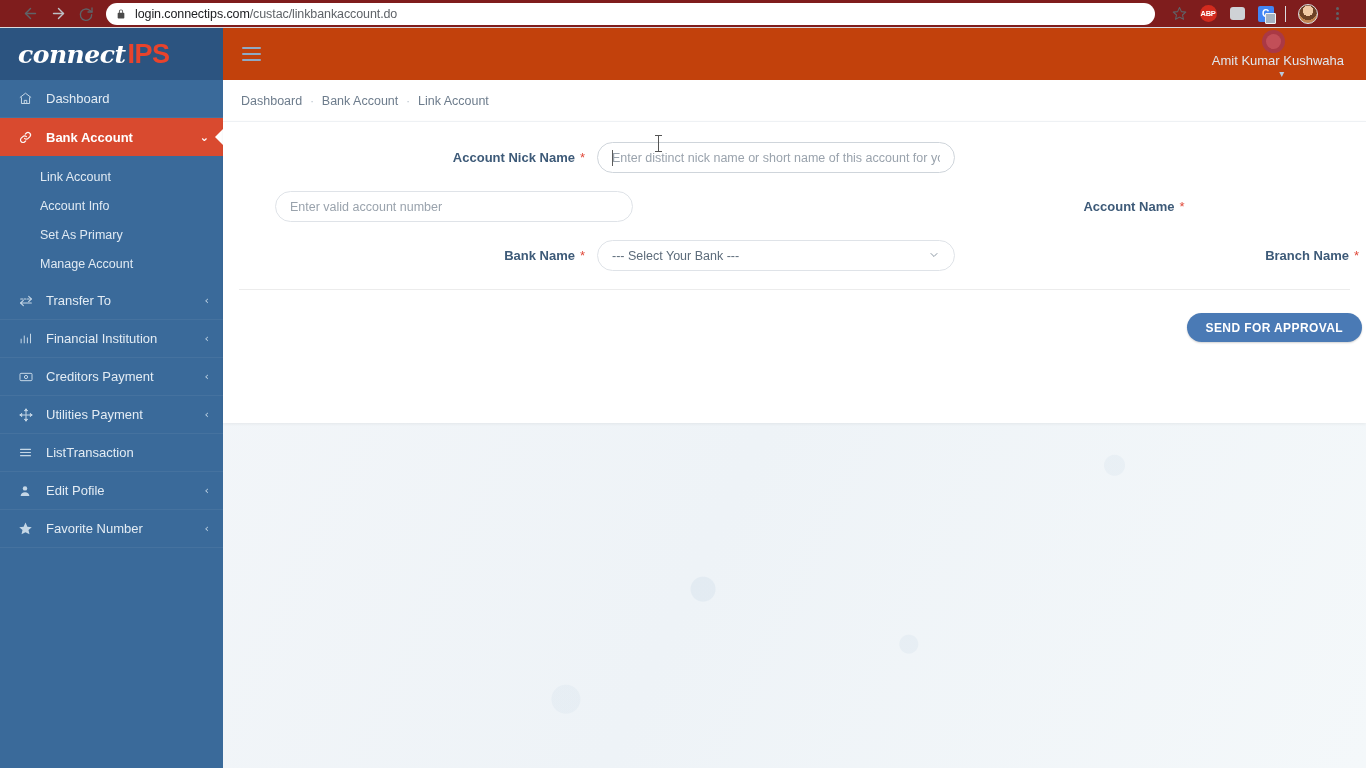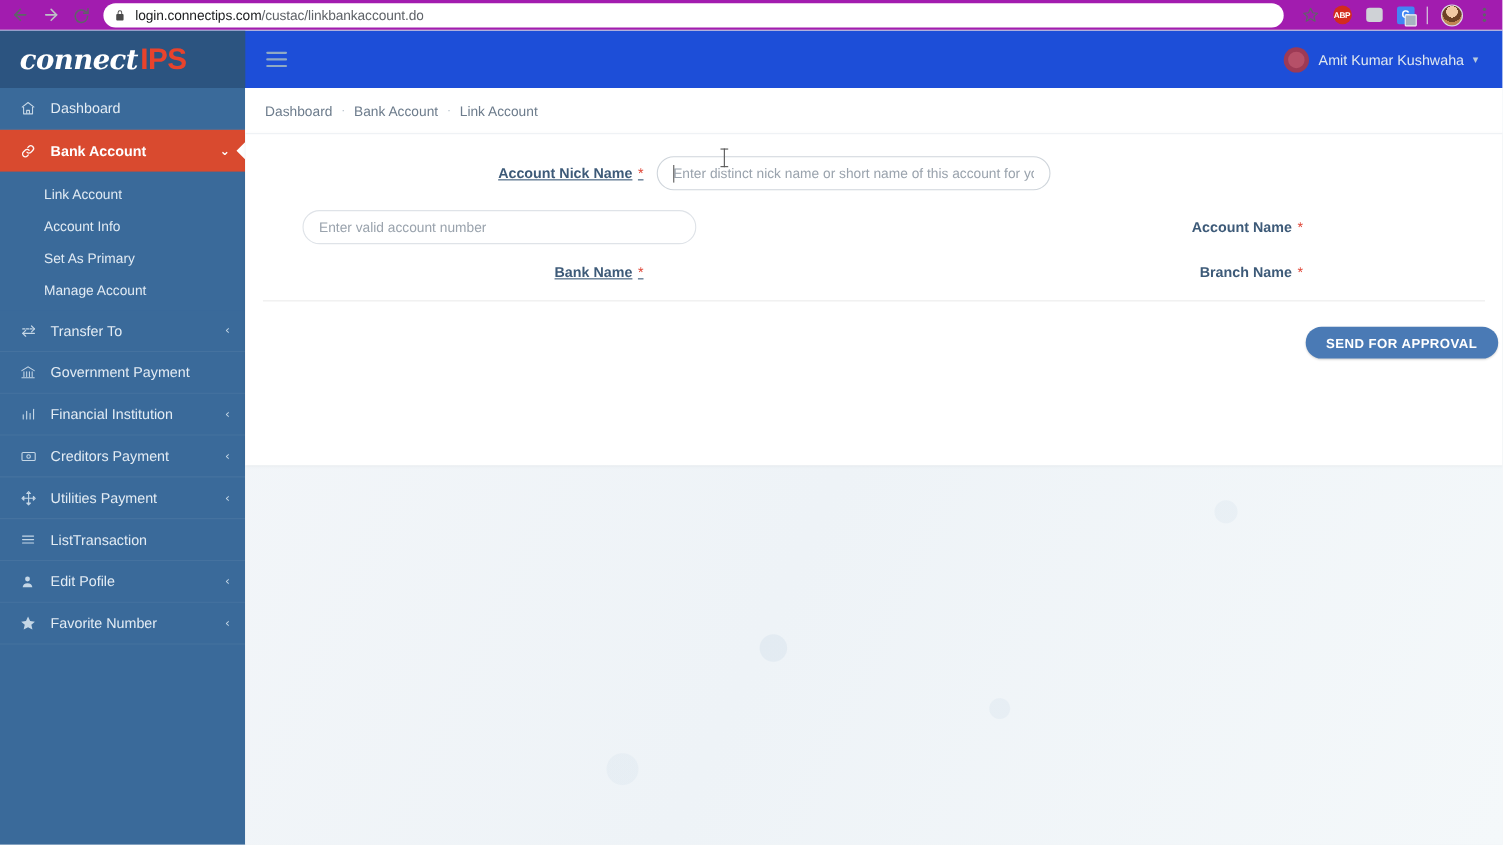--- a/index.html
+++ b/index.html
@@ -6,23 +6,23 @@
   html, body {
     width: 1366px; height: 768px;
     font-family: "Liberation Sans", sans-serif;
     overflow: hidden;
     background: #ffffff;
   }
 
   
   .browser-bar {
     height: 28px; width: 100%;
-    background: #a21caf;
+    background: #7f1d1d;
     display: flex; align-items: center;
-    padding: 0 4px;
+    padding: 0 16px;
     border-bottom: 1px solid #dadce0;
     position: relative;
   }
   .nav-btn {
     width: 28px; height: 28px;
     display: flex; align-items: center; justify-content: center;
     color: #5f6368; flex: none;
   }
   .nav-btn svg { display: block; }
   .nav-btn.disabled { color: #bdc1c6; }
@@ -81,21 +81,21 @@
     border: 1px solid #dadce0;
   }
   .kebab { display: flex; flex-direction: column; gap: 2px; align-items: center; }
   .kebab i { width: 3px; height: 3px; border-radius: 50%; background: #5f6368; display:block; }
 
   
   .app { position: relative; width: 1366px; height: 740px; background: #eff3f7; }
 
   .topbar {
     position: absolute; left: 0; top: 0; right: 0; height: 52px;
-    background: #1d4ed8;
+    background: #c2410c;
     display: flex; align-items: center;
     z-index: 5;
   }
   .brand {
     width: 223px; height: 52px; flex: none;
     display: flex; align-items: center; padding-left: 18px;
     background: #2c5480;
   }
   .brand .c {
     font-family: "DejaVu Serif", serif;
@@ -105,21 +105,21 @@
   .brand .ips {
     font-family: "Liberation Sans", sans-serif;
     font-weight: bold; font-size: 27px; color: #e8432c;
     letter-spacing: -0.5px; margin-left: 2px;
   }
   .hamburger { margin-left: 19px; display: flex; flex-direction: column; gap: 4px; }
   .hamburger i { width: 19px; height: 2px; background: #8fa9c4; display: block; border-radius: 1px; }
 
   .topbar-right {
     margin-left: auto; display: flex; align-items: center;
-    padding-right: 22px; color: #dfe7ef; font-size: 13px;
+    padding-right: 22px; color: #dfe7ef; font-size: 13px; flex-direction: column;
   }
   .user-avatar {
     width: 23px; height: 23px; border-radius: 50%;
     background: #a8394a; margin-right: 9px;
     position: relative; overflow: hidden; opacity: .92;
   }
   .user-avatar:after{
     content:""; position:absolute; inset:4px;
     border-radius:50%; background:#c3515f;
   }
@@ -197,21 +197,21 @@
 
   .card-body { padding: 20px 0 0 0; }
   .form-row { display: flex; margin-bottom: 18px; }
   .form-col { flex: 0 0 50%; display: flex; align-items: center; padding-right: 14px; }
   .form-col.left { padding-left: 40px; }
   .form-col.right { padding-left: 18px; }
   .f-label {
     font-size: 13px; font-weight: bold; color: #3d5a78;
     text-align: right; white-space: nowrap;
   }
-  .form-col.left .f-label { width: 322px; text-decoration: underline; }
+  .form-col.left .f-label { width: 322px; }
   .form-col.right .f-label { width: 372px; }
   .req { color: #e0493a; margin-left: 5px; font-weight: normal; }
 
   .ctl {
     height: 31px; margin-left: 12px;
     border: 1px solid #dfe3e8; border-radius: 16px;
     background: #ffffff;
     display: flex; align-items: center;
     padding: 0 14px;
     font-size: 12.5px; color: #9aa3ad;
@@ -367,34 +367,20 @@
             <polyline points="16 5 20 9 16 13"></polyline>
             <line x1="4" y1="9" x2="20" y2="9" stroke-dasharray="3 2"></line>
             <polyline points="8 11 4 15 8 19"></polyline>
             <line x1="20" y1="15" x2="4" y2="15"></line>
           </svg>
       </span>
       <span class="lbl">Transfer To</span>
       <span class="arr">‹</span>
     </div>
 
-    <div class="nav-item">
-      <span class="ic">
-        <svg width="15" height="15" viewBox="0 0 24 24" fill="none" stroke="currentColor" stroke-width="1.5" stroke-linecap="round">
-            <path d="M3 9.5 12 4l9 5.5"></path>
-            <line x1="3" y1="20" x2="21" y2="20"></line>
-            <line x1="6" y1="11" x2="6" y2="18"></line>
-            <line x1="10" y1="11" x2="10" y2="18"></line>
-            <line x1="14" y1="11" x2="14" y2="18"></line>
-            <line x1="18" y1="11" x2="18" y2="18"></line>
-          </svg>
-      </span>
-      <span class="lbl">Government Payment</span>
-      <span class="arr"></span>
-    </div>
 
     <div class="nav-item">
       <span class="ic">
         <svg width="15" height="15" viewBox="0 0 24 24" fill="none" stroke="currentColor" stroke-width="1.6" stroke-linecap="round">
             <line x1="5" y1="19" x2="5" y2="13"></line>
             <line x1="10" y1="19" x2="10" y2="8"></line>
             <line x1="15" y1="19" x2="15" y2="11"></line>
             <line x1="20" y1="19" x2="20" y2="5"></line>
           </svg>
       </span>
@@ -497,20 +483,28 @@
           </div>
           <div class="form-col right">
             <span class="f-label"><span>Account Name</span><span class="req">*</span></span>
 
           </div>
         </div>
 
         <div class="form-row">
           <div class="form-col left">
             <span class="f-label"><span>Bank Name</span><span class="req">*</span></span>
+            <div class="ctl select">
+              <span class="val">--- Select Your Bank ---</span>
+              <span class="chev">
+                <svg width="12" height="12" viewBox="0 0 24 24" fill="none" stroke="currentColor" stroke-width="2" stroke-linecap="round" stroke-linejoin="round">
+                    <polyline points="6 9 12 15 18 9"></polyline>
+                  </svg>
+              </span>
+            </div>
           </div>
           <div class="form-col right">
             <span class="f-label"><span>Branch Name</span><span class="req">*</span></span>
 
           </div>
         </div>
 
       </div>
 
       <div class="card-divider"></div>

